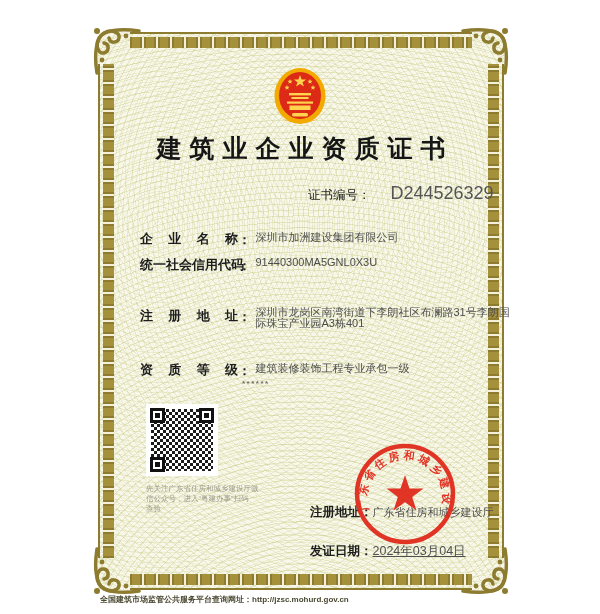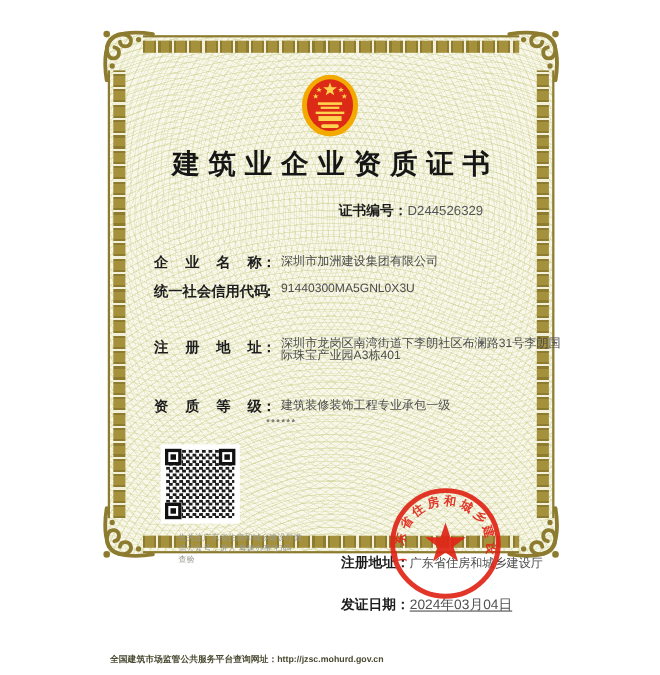--- a/index.html
+++ b/index.html
@@ -4,21 +4,21 @@
 <style>
   html,body{margin:0;padding:0;}
   body{
     width:600px;height:614px;position:relative;overflow:hidden;
     background:#ffffff;
     font-family:"Liberation Sans","DejaVu Sans",sans-serif;
     -webkit-font-smoothing:antialiased;
   }
   
   .cert{
-    position:absolute;left:98px;top:32px;width:406px;height:471px;
+    position:absolute;left:98px;top:32px;width:406px;height:558px;
     background-color:#f8f7e9;
     background-image:
       repeating-radial-gradient(circle at 50% 118%, rgba(185,192,105,.30) 0 1px, transparent 1px 6px),
       repeating-radial-gradient(circle at 15% 35%, rgba(185,192,105,.20) 0 1px, transparent 1px 5px),
       repeating-radial-gradient(circle at 85% 35%, rgba(185,192,105,.20) 0 1px, transparent 1px 5px),
       repeating-radial-gradient(circle at 50% 25%, rgba(175,185,95,.16) 0 1px, transparent 1px 7px);
   }
   
   .edge{position:absolute;background-repeat:no-repeat;}
   .edge-top{
@@ -62,22 +62,22 @@
   
   .emblem{position:absolute;left:176px;top:36px;width:52px;height:58px;}
 
   
   .title{
     position:absolute;left:0;right:0;top:100px;text-align:center;
     font-size:25px;font-weight:bold;color:#161616;
     letter-spacing:8px;padding-left:8px;
   }
   .certno{position:absolute;left:210px;top:151px;font-size:12.5px;white-space:nowrap;}
-  .certno .lbl{font-weight:bold;color:#1c1c1c;text-align:center;}
-  .certno .val{color:#555;font-size:12px;}
+  .certno .lbl{font-weight:normal;color:#1c1c1c;text-align:center;}
+  .certno .val{color:#555;font-size:18px;margin-left:20px;}
 
   .row{position:absolute;left:42px;white-space:nowrap;}
   .row .lbl{
     display:inline-block;width:98px;vertical-align:top;
     font-weight:bold;color:#1d1d1d;font-size:13px;
     text-align:justify;text-align-last:justify;
   }
   .row .colon{font-weight:bold;color:#1d1d1d;font-size:13px;}
   .row .val{color:#4c4c4c;font-size:11px;vertical-align:top;}
   .val-code{font-size:12.5px;color:#474747;}
@@ -94,21 +94,21 @@
     position:relative;width:100%;height:100%;
     background:repeating-conic-gradient(#1b1b1b 0 25%, #ffffff 0 50%) 0 0/6px 6px;
   }
   .finder{position:absolute;width:15px;height:15px;background:#fff;border:3px solid #111;box-sizing:border-box;}
   .finder::after{content:"";position:absolute;left:2px;top:2px;width:5px;height:5px;background:#111;}
   .finder.f-tl{left:-1px;top:-1px;}
   .finder.f-tr{right:-1px;top:-1px;}
   .finder.f-bl{left:-1px;bottom:-1px;}
   .qr-caption{
     position:absolute;left:48px;top:452px;width:116px;
-    font-size:7.5px;line-height:10px;color:#99988a;margin-left:16px;
+    font-size:7.5px;line-height:10px;color:#99988a;
   }
 
   
   .issuer{position:absolute;left:212px;top:470px;white-space:nowrap;}
   .issuer .lbl,.issue-date .lbl{font-weight:bold;color:#1c1c1c;font-size:12.5px;}
   .issuer .val{font-size:11px;color:#4c4c4c;}
   .issue-date{position:absolute;left:212px;top:509px;white-space:nowrap;}
   .issue-date .val{font-size:12.5px;color:#4f4f4f;text-decoration:underline;}
 
   

